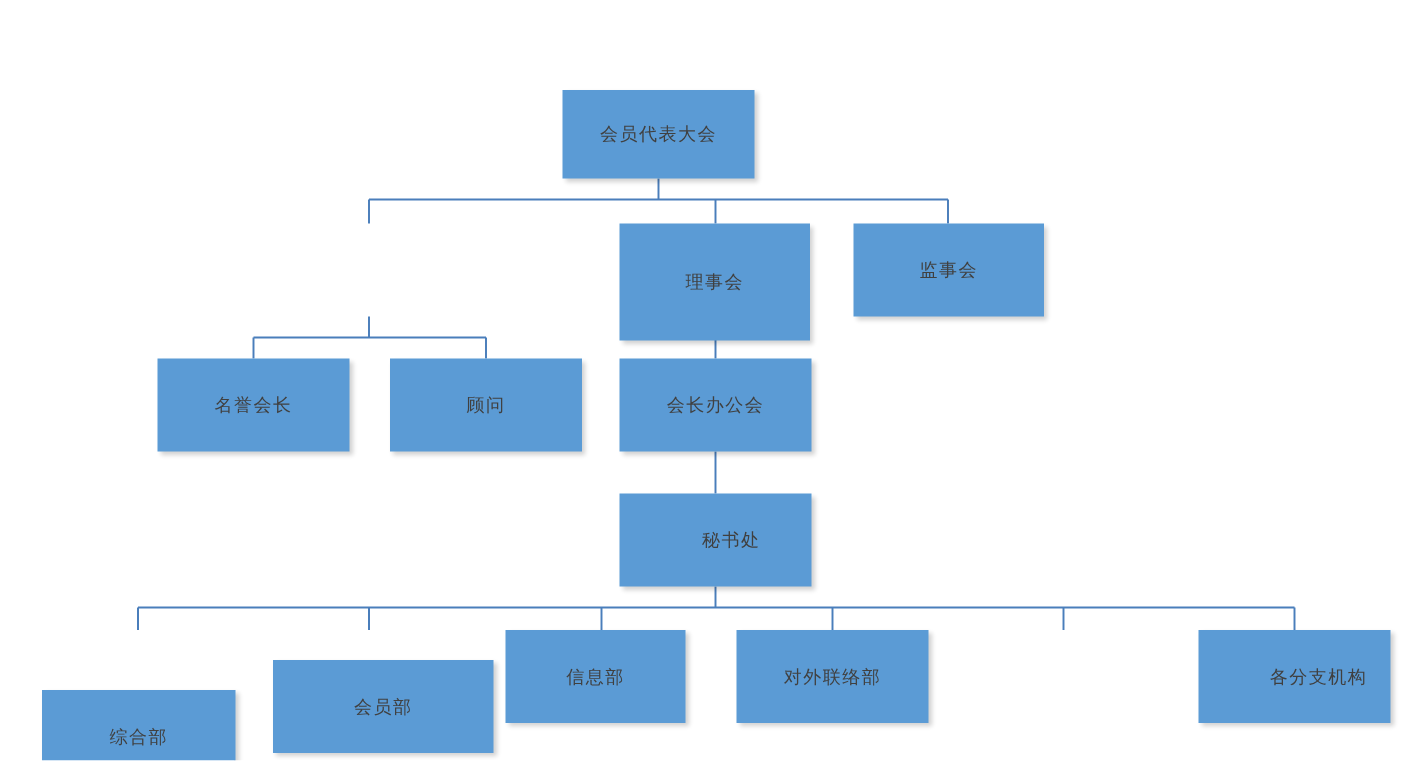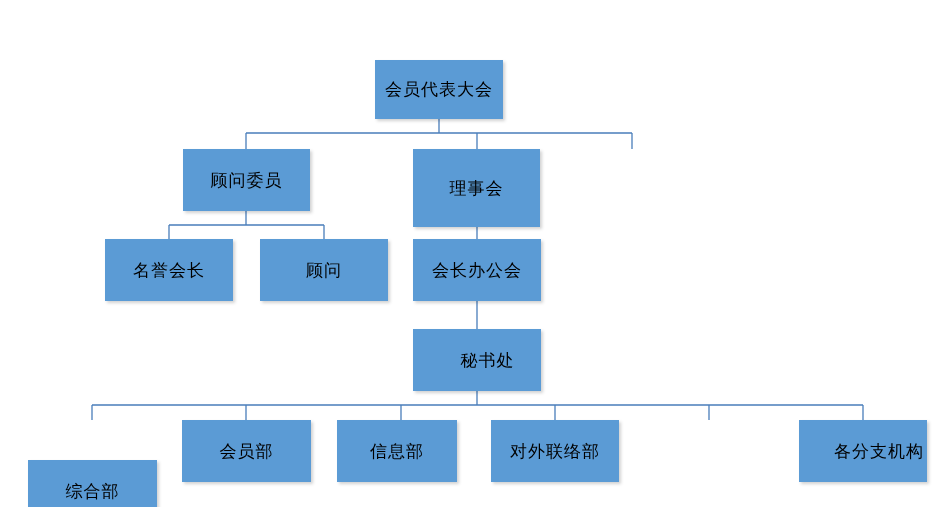--- a/index.html
+++ b/index.html
@@ -19,26 +19,26 @@
     position: absolute;
     left: 0;
     top: 0;
     width: 947px;
     height: 507px;
     pointer-events: none;
   }
   .node {
     position: absolute;
     background: #5b9bd5;
-    color: #000000;
+    color: #404040;
     display: flex;
     align-items: center;
     justify-content: center;
     text-align: center;
-    font-size: 17px;
+    font-size: 12px;
     letter-spacing: 1px;
     box-shadow: 2px 2px 3px rgba(0,0,0,0.18);
     box-sizing: border-box;
   }
   .node .label {
     white-space: nowrap;
   }
 </style>
 </head>
 <body>
@@ -64,45 +64,45 @@
              M401,405 V420
              M555,405 V420
              M709,405 V420
              M863,405 V420" stroke="#4a7ebb" stroke-width="1.3" fill="none"></path>
   </svg>
 
   <div class="node" style="left:375px; top:60px; width:128px; height:59px;">
     <span class="label">会员代表大会</span>
   </div>
 
-  <div class="node" style="left:183px; top:149px; width:127px; height:62px;">
-    <span class="label">顾问委员</span>
-  </div>
   <div class="node" style="left:413px; top:149px; width:127px; height:78px;">
     <span class="label">理事会</span>
+  </div>
+  <div class="node" style="left:569px; top:149px; width:127px; height:62px;">
+    <span class="label">监事会</span>
   </div>
 
   <div class="node" style="left:105px; top:239px; width:128px; height:62px;font-family:Liberation Serif, serif;">
     <span class="label">名誉会长</span>
   </div>
   <div class="node" style="left:260px; top:239px; width:128px; height:62px;text-align:right;">
     <span class="label">顾问</span>
   </div>
   <div class="node" style="left:413px; top:239px; width:128px; height:62px;">
     <span class="label">会长办公会</span>
   </div>
 
   <div class="node" style="left:413px; top:329px; width:128px; height:62px;padding-left:21px;">
     <span class="label">秘书处</span>
   </div>
 
   <div class="node" style="left:28px; top:420px; width:129px; height:62px;margin-top:40px;">
     <span class="label">综合部</span>
   </div>
-  <div class="node" style="left:182px; top:420px; width:129px; height:62px;">
+  <div class="node" style="left:182px; top:440px; width:147px; height:62px;">
     <span class="label">会员部</span>
   </div>
   <div class="node" style="left:337px; top:420px; width:120px; height:62px;">
     <span class="label">信息部</span>
   </div>
   <div class="node" style="left:491px; top:420px; width:128px; height:62px;align-items:center;">
     <span class="label">对外联络部</span>
   </div>
   <div class="node" style="left:799px; top:420px; width:128px; height:62px;padding-left:32px;">
     <span class="label">各分支机构</span>

